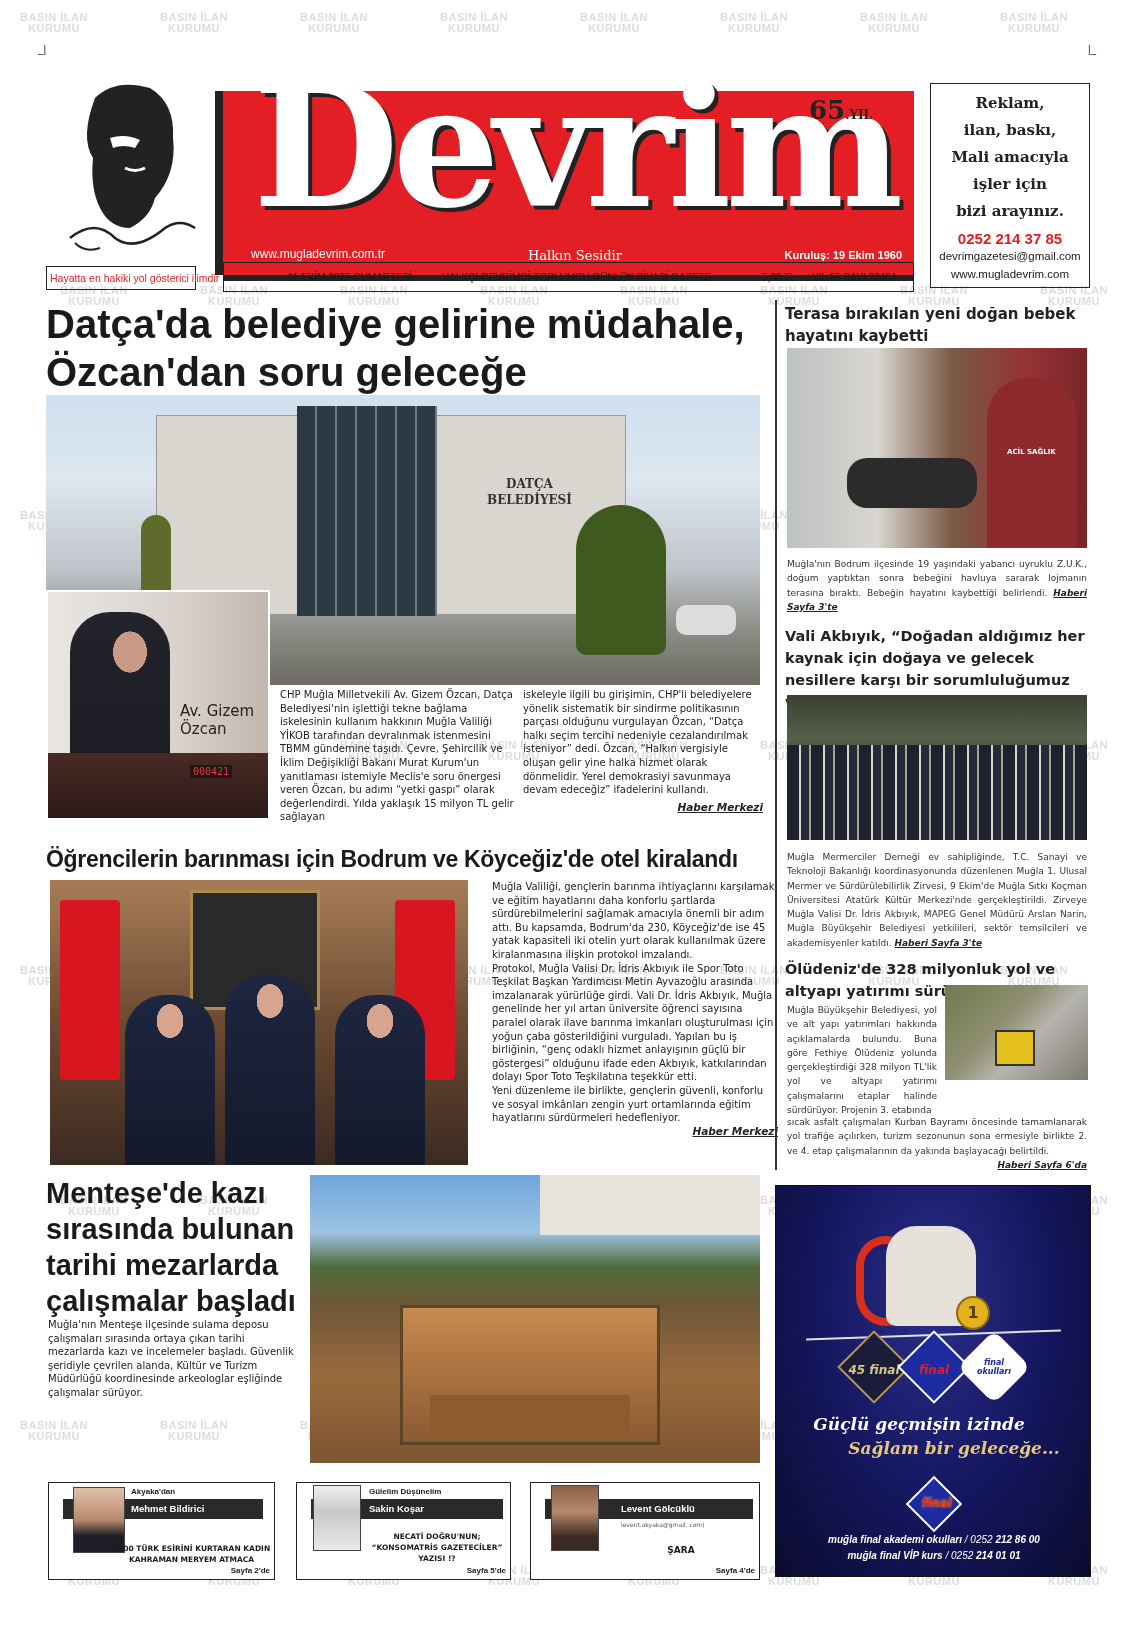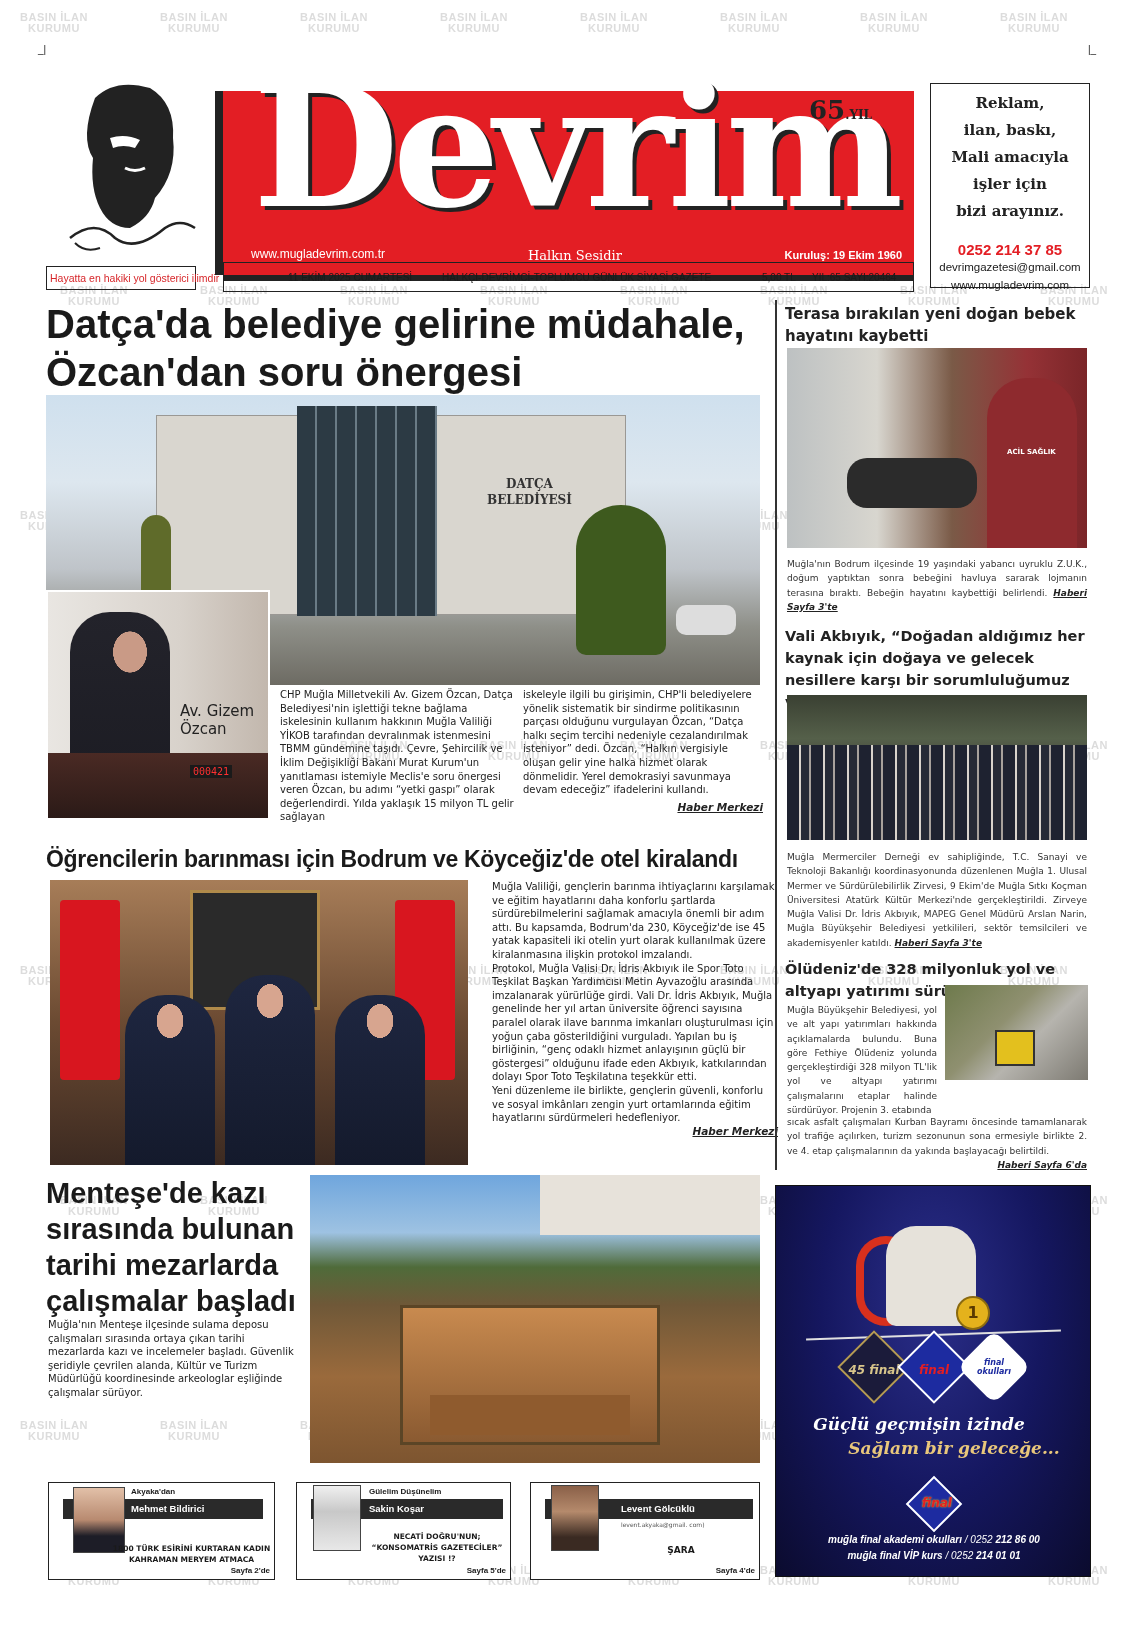--- a/index.html
+++ b/index.html
@@ -17,21 +17,21 @@
   .masthead .logo { position: absolute; left: 30px; top: -28px; font-family: "DejaVu Serif", serif; font-weight: bold; font-size: 168px; color: #fff; letter-spacing: -6px; text-shadow: 4px 4px 0 #222; line-height: 1; }
   .masthead .url { position: absolute; left: 28px; bottom: 14px; font-family: "Liberation Sans", sans-serif; font-size: 12px; color: #fff; }
   .masthead .slogan { position: absolute; left: 305px; bottom: 12px; font-family: "DejaVu Serif", serif; font-size: 13px; color: #fff; }
   .masthead .founded { position: absolute; right: 12px; bottom: 14px; font-family: "Liberation Sans", sans-serif; font-weight: bold; font-size: 11px; color: #fff; }
   .masthead .year { position: absolute; right: 42px; top: 4px; font-family: "DejaVu Serif", serif; font-weight: bold; font-size: 26px; color: #222; }
   .masthead .year small { font-size: 12px; }
   .infobar { left: 223px; top: 262px; width: 691px; height: 30px; border: 1px solid #222; font-family: "Liberation Sans", sans-serif; font-size: 10px; display: flex; align-items: center; }
   .infobar span { position: absolute; }
   .adbox { left: 930px; top: 83px; width: 160px; height: 205px; border: 1px solid #222; text-align: center; }
   .adbox .l { font-family: "DejaVu Serif", serif; font-weight: bold; font-size: 15px; line-height: 27px; color: #222; }
-  .adbox .phone { font-family: "Liberation Sans", sans-serif; font-weight: bold; color: #e31e24; font-size: 15px; margin-top: 16px; }
+  .adbox .phone { font-family: "Liberation Sans", sans-serif; font-weight: bold; color: #e31e24; font-size: 15px; margin-top: 5px; }
   .adbox .mail, .adbox .web { font-family: "Liberation Sans", sans-serif; font-size: 11.5px; line-height: 18px; }
 
   
   .h-main { left: 46px; top: 300px; width: 720px; font-family: "Liberation Sans", sans-serif; font-weight: bold; font-size: 40px; line-height: 48px; color: #1a1a1a; }
   .photo { position: absolute; overflow: hidden; }
   .photo-datca { left: 46px; top: 395px; width: 714px; height: 290px; background: linear-gradient(#cfe0ee 0%, #dde7ef 30%, #bfc4c9 60%, #8e8f88 80%, #6d6b63 100%); }
   .datca-bldg { position: absolute; left: 110px; top: 20px; width: 470px; height: 200px; background: #d9d6cf; border: 1px solid #9a9894; }
   .datca-glass { position: absolute; left: 140px; top: -10px; width: 140px; height: 210px; background: repeating-linear-gradient(90deg, #2c3a44 0 18px, #6a7b86 18px 20px), #3a4a55; }
   .datca-sign { position: absolute; left: 330px; top: 60px; font-family: "DejaVu Serif", serif; font-weight: bold; font-size: 12px; color: #333; text-align: center; line-height: 16px; }
   .photo-ozcan { left: 46px; top: 590px; width: 224px; height: 230px; background: linear-gradient(90deg, #e9e6e2 0%, #d8d2cb 60%, #c2b7ad 100%); border: 2px solid #fff; }
@@ -403,21 +403,21 @@
     <div class="l">işler için</div>
     <div class="l">bizi arayınız.</div>
     <div class="phone">0252 214 37 85</div>
     <div class="mail">devrimgazetesi@gmail.com</div>
     <div class="web">www.mugladevrim.com</div>
   </div>
 </div>
 
 <div class="abs h-main">
   <div>Datça'da belediye gelirine müdahale,</div>
-  <div>Özcan'dan soru önergesi</div>
+  <div>Özcan'dan soru geleceğe</div>
 </div>
 
 <div class="photo photo-datca">
   <div class="datca-bldg">
     <div class="datca-glass"></div>
     <div class="datca-sign">
       <div>DATÇA</div>
       <div>BELEDİYESİ</div>
     </div>
   </div>

